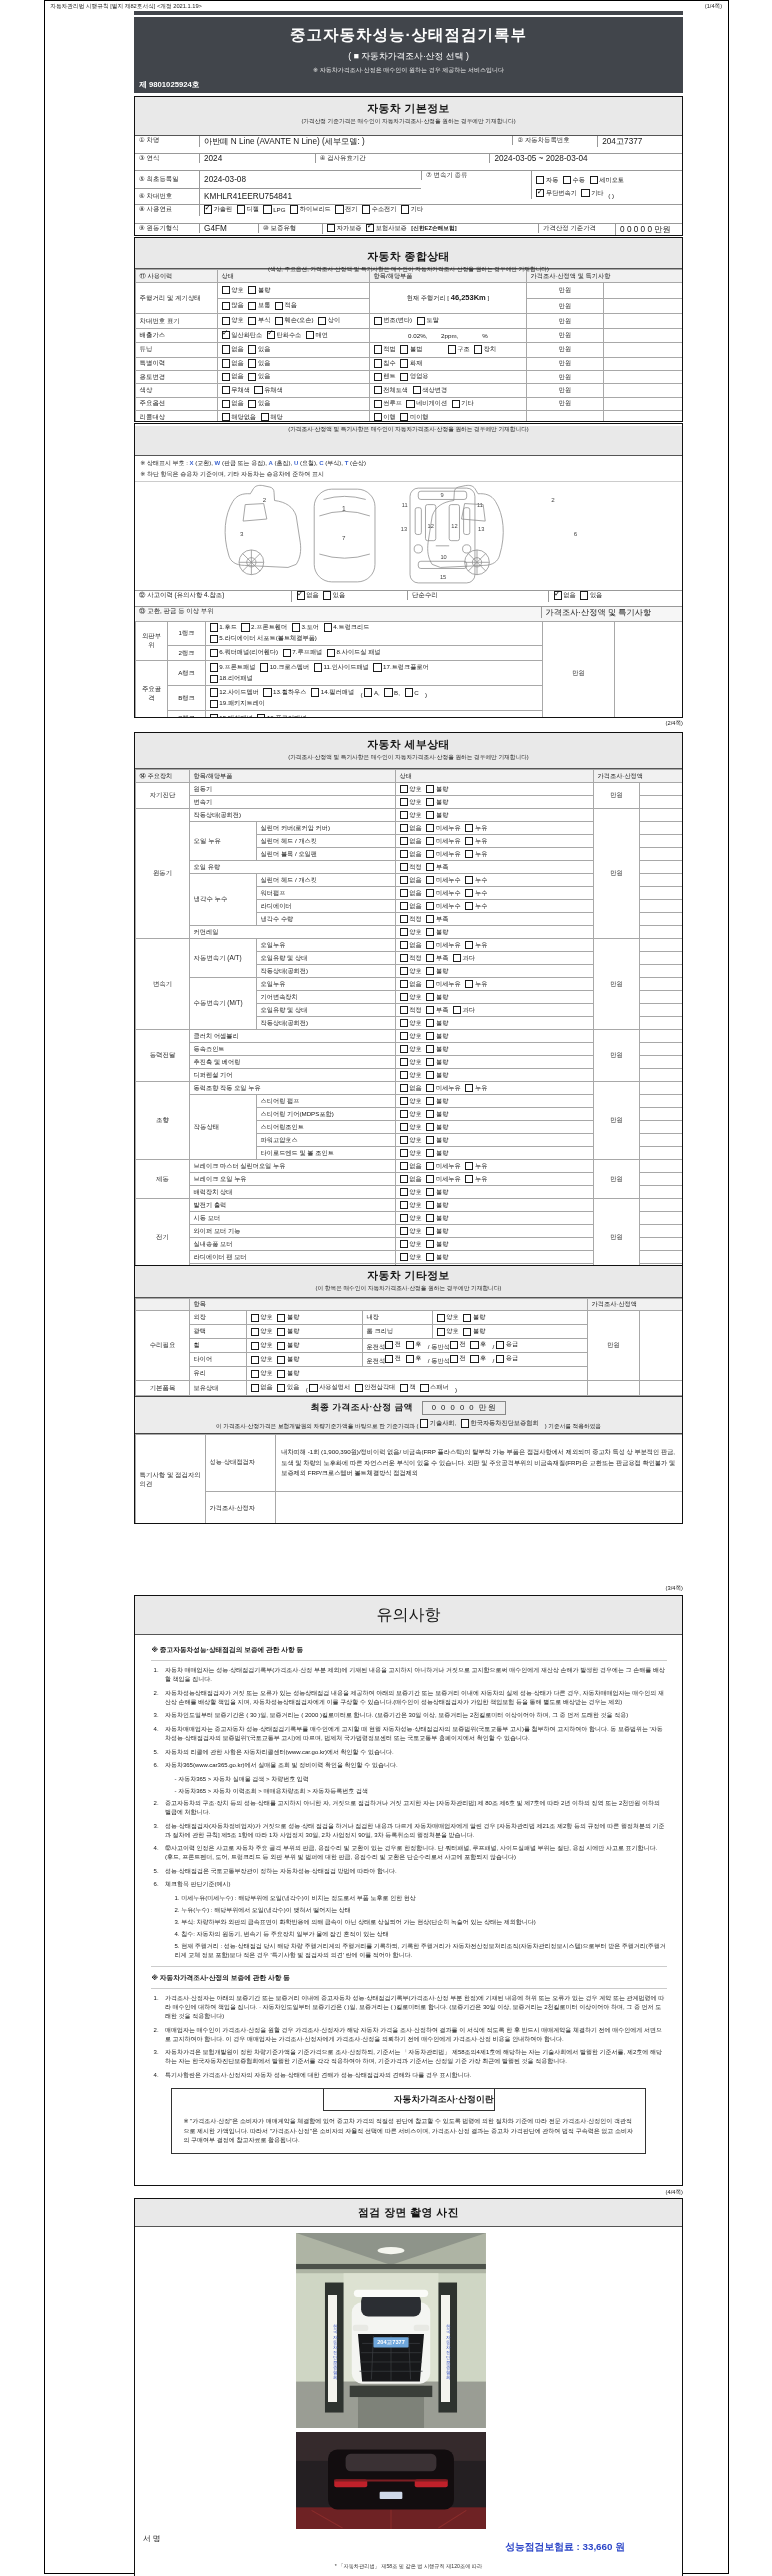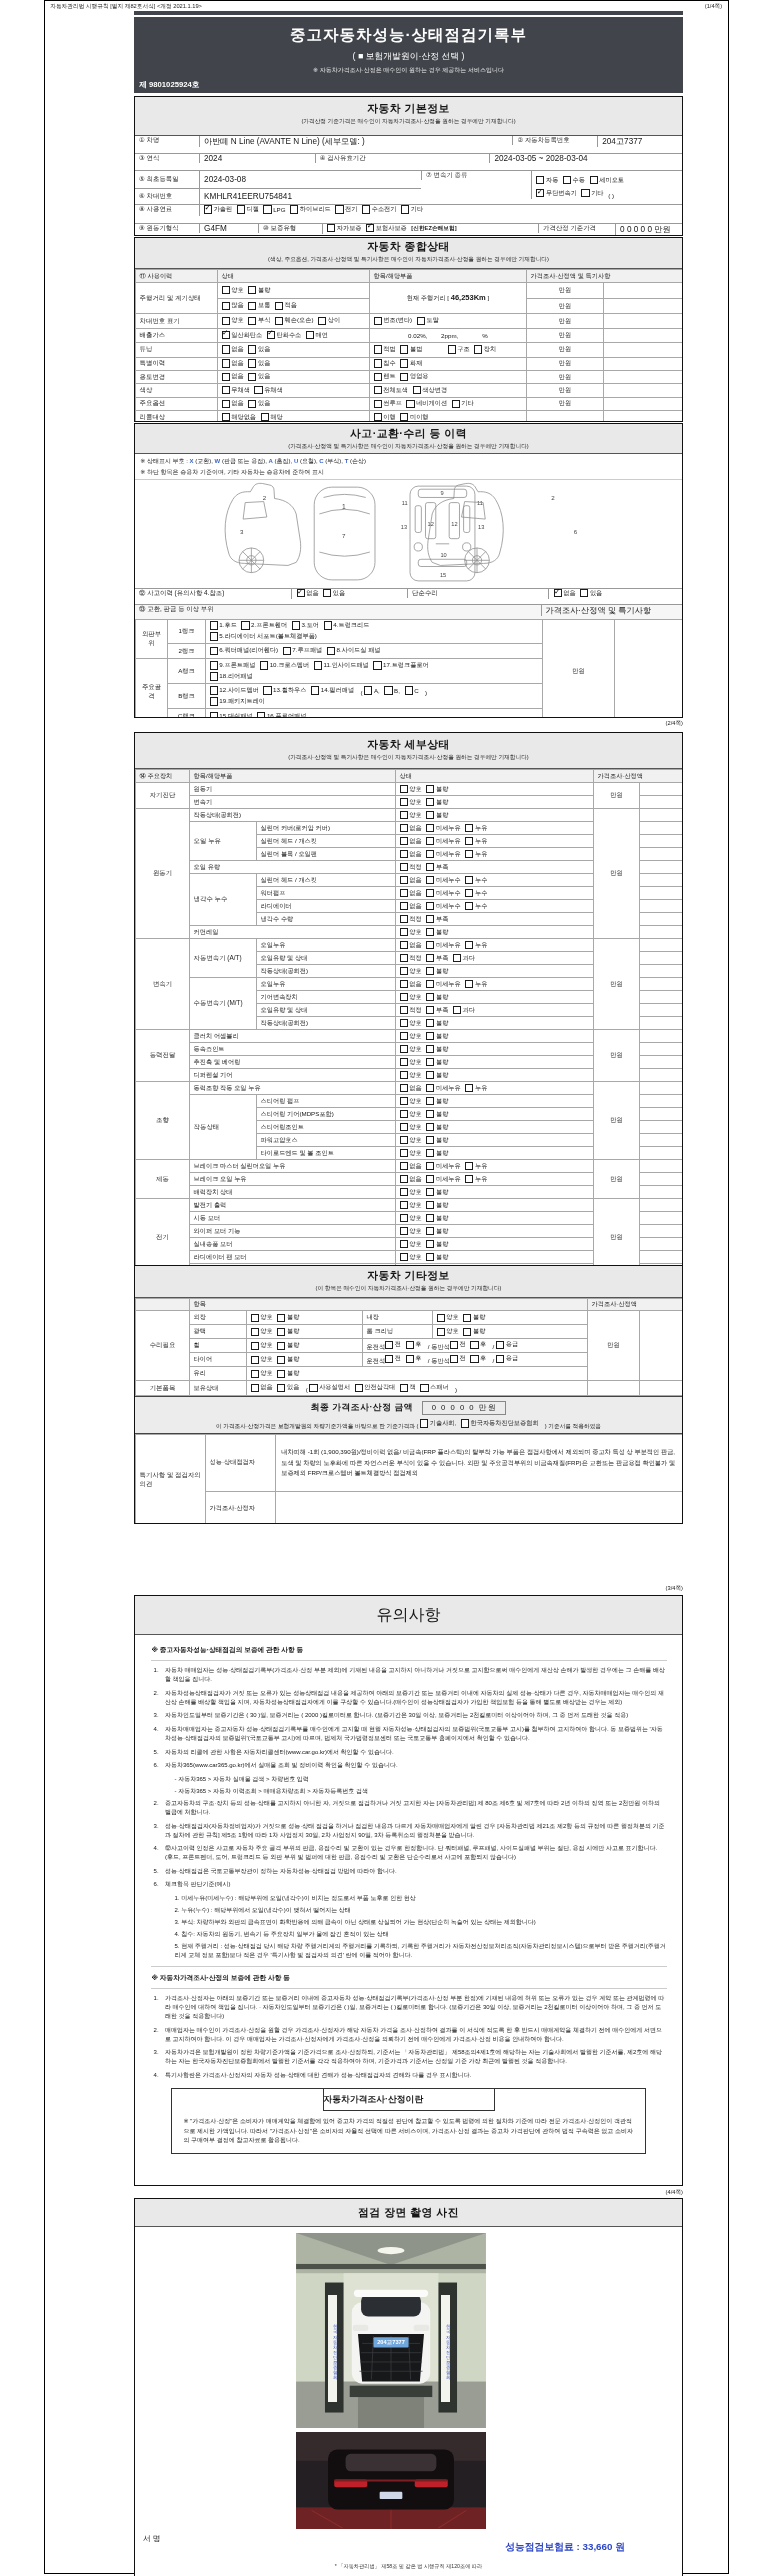--- a/index.html
+++ b/index.html
@@ -51,21 +51,21 @@
   .nhead{background:#e9e9e9;border-bottom:0.8px solid #555;text-align:center;}
   .nhead .t{font-size:16px;font-weight:400;padding:9.3px 0 8.2px;}
   .nbody{padding:5.2px 15.5px 0 15.5px;font-size:6px;line-height:1.5;}
   .nsec-title{font-weight:700;font-size:6.7px;padding:4.1px 0 5.2px 1px;border-bottom:0.5px solid #ccc;margin-bottom:5.2px;}
   .nsec-title2{font-weight:700;font-size:6.7px;padding:5.2px 0 5.2px 1px;border-top:0.5px solid #ccc;border-bottom:0.5px solid #ccc;margin:6.2px 0 5.2px;}
   .nitem{display:flex;margin:0 0 4.6px 3.1px;}
   .nnum{width:11.3px;flex:none;}
   .ntxt{flex:1;}
   .nsub{margin:0 0 3.1px 24px;}
   .defbox{border:0.8px solid #333;margin:8.2px 20.6px 7.2px;padding:0 0 6.2px;}
-  .defbox .bt2{width:170px;margin:-0.5px auto 5.2px;border:0.8px solid #333;border-top:none;text-align:left;
+  .defbox .bt2{width:170px;margin:-0.5px auto 5.2px;border:0.8px solid #333;border-top:none;text-align:right;
                font-size:8.8px;font-weight:700;padding:4.1px 0;background:#fff;}
   .defbox .btx{padding:1px 11.3px;font-size:6px;line-height:1.6;}
   .lcode{color:#3b63cf;font-weight:700;}
   
   .photo1{position:absolute;left:161px;top:34px;width:190px;height:195px;overflow:hidden;background:#cfd6c4;}
   .photo2{position:absolute;left:161px;top:233px;width:190px;height:97px;overflow:hidden;background:#241f22;}
   .vbanner{position:absolute;width:8.2px;color:#3a56c4;font-size:4.6px;line-height:1.05;writing-mode:vertical-rl;
            text-orientation:upright;background:#f4f4ee;text-align:center;padding:2.1px 0.5px;letter-spacing:0.5px;}
   .signlbl{position:absolute;left:8px;width:100%;text-align:left;font-size:7.7px;letter-spacing:2.1px;}
   .fee{position:absolute;right:57px;font-size:9.8px;font-weight:700;color:#2c46c8;}
@@ -81,21 +81,21 @@
 <div class="frame">
 
   <div class="abs meta">
     <span>자동차관리법 시행규칙 [별지 제82호서식] &lt;개정 2021.1.19&gt;</span>
     <span class="pgmark">(1/4쪽)</span>
   </div>
 
   <div class="abs content darkblk" style="top:10.3px;height:82px;">
     <div class="whiteline"></div>
     <div class="doc-title">중고자동차성능·상태점검기록부</div>
-    <div class="doc-sub">( ■ 보험개발원이·산정 선택 )</div>
+    <div class="doc-sub">( ■ 자동차가격조사·산정 선택 )</div>
     <div class="doc-note">※ 자동차가격조사·산정은 매수인이 원하는 경우 제공하는 서비스입니다</div>
     <div class="doc-no">제 9801025924호</div>
   </div>
 
   <div class="abs content sec" style="top:95px;height:140px;">
     <div class="shead" style="height:38px;">
       <div class="t">자동차 기본정보</div>
       <div class="n">(가격산정 기준가격은 매수인이 자동차가격조사·산정을 원하는 경우에만 기재합니다)</div>
     </div>
     <div class="brow" style="height:16.5px;border-top:none;">
@@ -221,21 +221,21 @@
           <span class="bl">가격산정 기준가격</span>
         </div>
       <div class="bc" style="width:67px;">
           <span>0 0 0 0 0 만원</span>
         </div>
     </div>
   </div>
 
   <div class="abs content sec" style="top:236px;height:185px;">
     <div class="shead" style="height:30px;">
-      <div class="t" style="padding-top:2px;">자동차 종합상태</div>
+      <div class="t" style="padding-top:12px;">자동차 종합상태</div>
       <div class="n">(색상, 주요옵션, 가격조사·산정액 및 특기사항은 매수인이 자동차가격조사·산정을 원하는 경우에만 기재합니다)</div>
     </div>
     <table>
       <colgroup>
           <col style="width:82px">
           <col style="width:152px">
           <col style="width:157px">
           <col style="width:77px">
           <col style="width:80px">
         </colgroup>
@@ -440,21 +440,20 @@
               </span></td>
         <td></td>
             <td></td>
       </tr>
     </tbody>
       </table>
   </div>
 
   <div class="abs content sec" style="top:422px;height:295px;">
     <div class="shead" style="height:29px;">
-      <div class="t" style="padding-top:2.6px;">사고·교환·수리 등 이력</div>
       <div class="n">(가격조사·산정액 및 특기사항은 매수인이 자동차가격조사·산정을 원하는 경우에만 기재합니다)</div>
     </div>
     <div style="padding:2.6px 5.2px 2.1px;border-bottom:0.5px solid #ccc;font-size:6px;">
       <div id="legend1"><span>※ 상태표시 부호 : </span><span class="lcode">X</span><span> (교환), </span><span class="lcode">W</span><span> (판금 또는 용접), </span><span class="lcode">A</span><span> (흠집), </span><span class="lcode">U</span><span> (요철), </span><span class="lcode">C</span><span> (부식), </span><span class="lcode">T</span><span> (손상)</span></div>
       <div style="margin-top:2.1px;">※ 하단 항목은 승용차 기준이며, 기타 자동차는 승용차에 준하여 표시</div>
     </div>
 
     <div style="height:106px;text-align:center;padding-top:2.1px;">
       <svg width="392" height="102" viewBox="0 0 760 198">
         <g stroke="#8d8d8d" fill="none" stroke-width="1.5">

